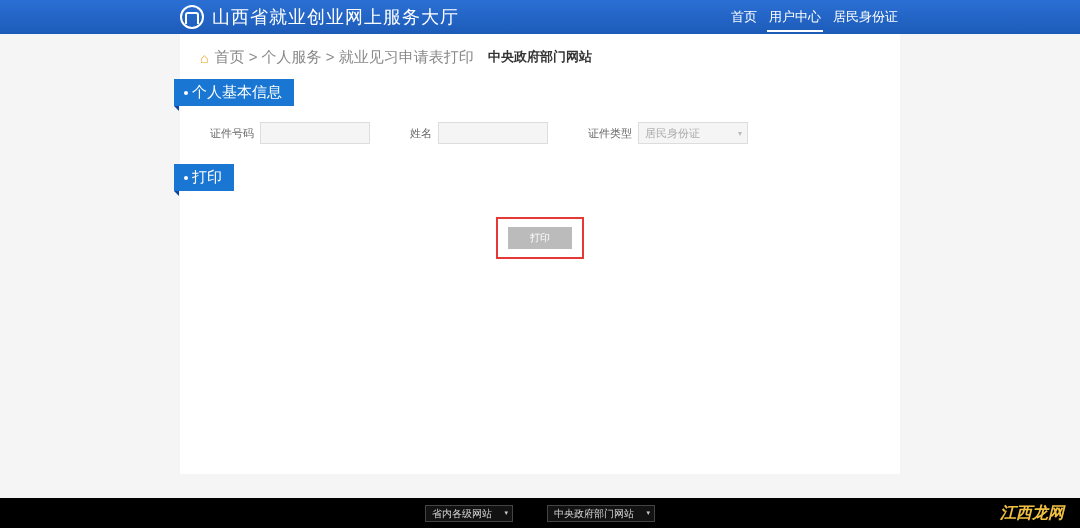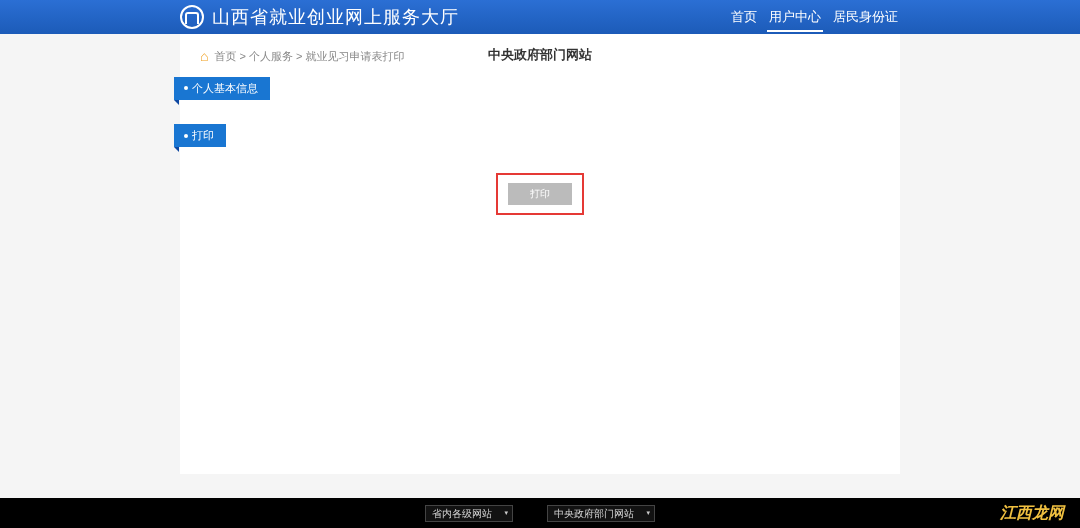--- a/index.html
+++ b/index.html
@@ -84,36 +84,36 @@
       display: flex;
       align-items: center;
       padding: 0 20px 12px;
     }
     .home-icon {
       color: #f0a020;
       margin-right: 6px;
       font-size: 14px;
     }
     .breadcrumb {
-      font-size: 11px;
+      font-size: 15px;
       color: #888;
     }
     .page-title {
       position: absolute;
       left: 50%;
       transform: translateX(-50%);
       font-size: 13px;
       font-weight: bold;
       color: #333;
       margin-top: -2px;
     }
     .section-tag {
       background: #1976d2;
       color: white;
-      font-size: 11px;
+      font-size: 15px;
       padding: 4px 12px 4px 10px;
       display: inline-flex;
       align-items: center;
       gap: 4px;
       margin-left: -6px;
       position: relative;
       margin-bottom: 16px;
     }
     .section-tag::before {
       content: "";
@@ -259,20 +259,37 @@
     <div class="breadcrumb-row">
       <span class="home-icon">⌂</span>
       <span class="breadcrumb">首页 &gt; 个人服务 &gt; 就业见习申请表打印</span>
       <div class="page-title">中央政府部门网站</div>
     </div>
 
     <div>
       <div class="section-tag">
         <span class="bullet"></span>
         <span>个人基本信息</span>
+      </div>
+      <div class="form-row">
+        <div class="form-group">
+          <span class="form-label">证件号码</span>
+          <input class="form-input input-id" readonly="" value="" style="">
+        </div>
+        <div class="form-group">
+          <span class="form-label">姓名</span>
+          <input class="form-input input-name" readonly="" value="" style="">
+        </div>
+        <div class="form-group">
+          <span class="form-label">证件类型</span>
+          <div class="select-wrapper">
+            <input class="form-input input-type" readonly="" value="居民身份证" style="">
+            <span class="select-arrow">▾</span>
+          </div>
+        </div>
       </div>
     </div>
 
     <div class="print-section">
       <div class="section-tag">
         <span class="bullet"></span>
         <span>打印</span>
       </div>
       <div class="print-button-wrapper">
         <div class="print-highlight">

